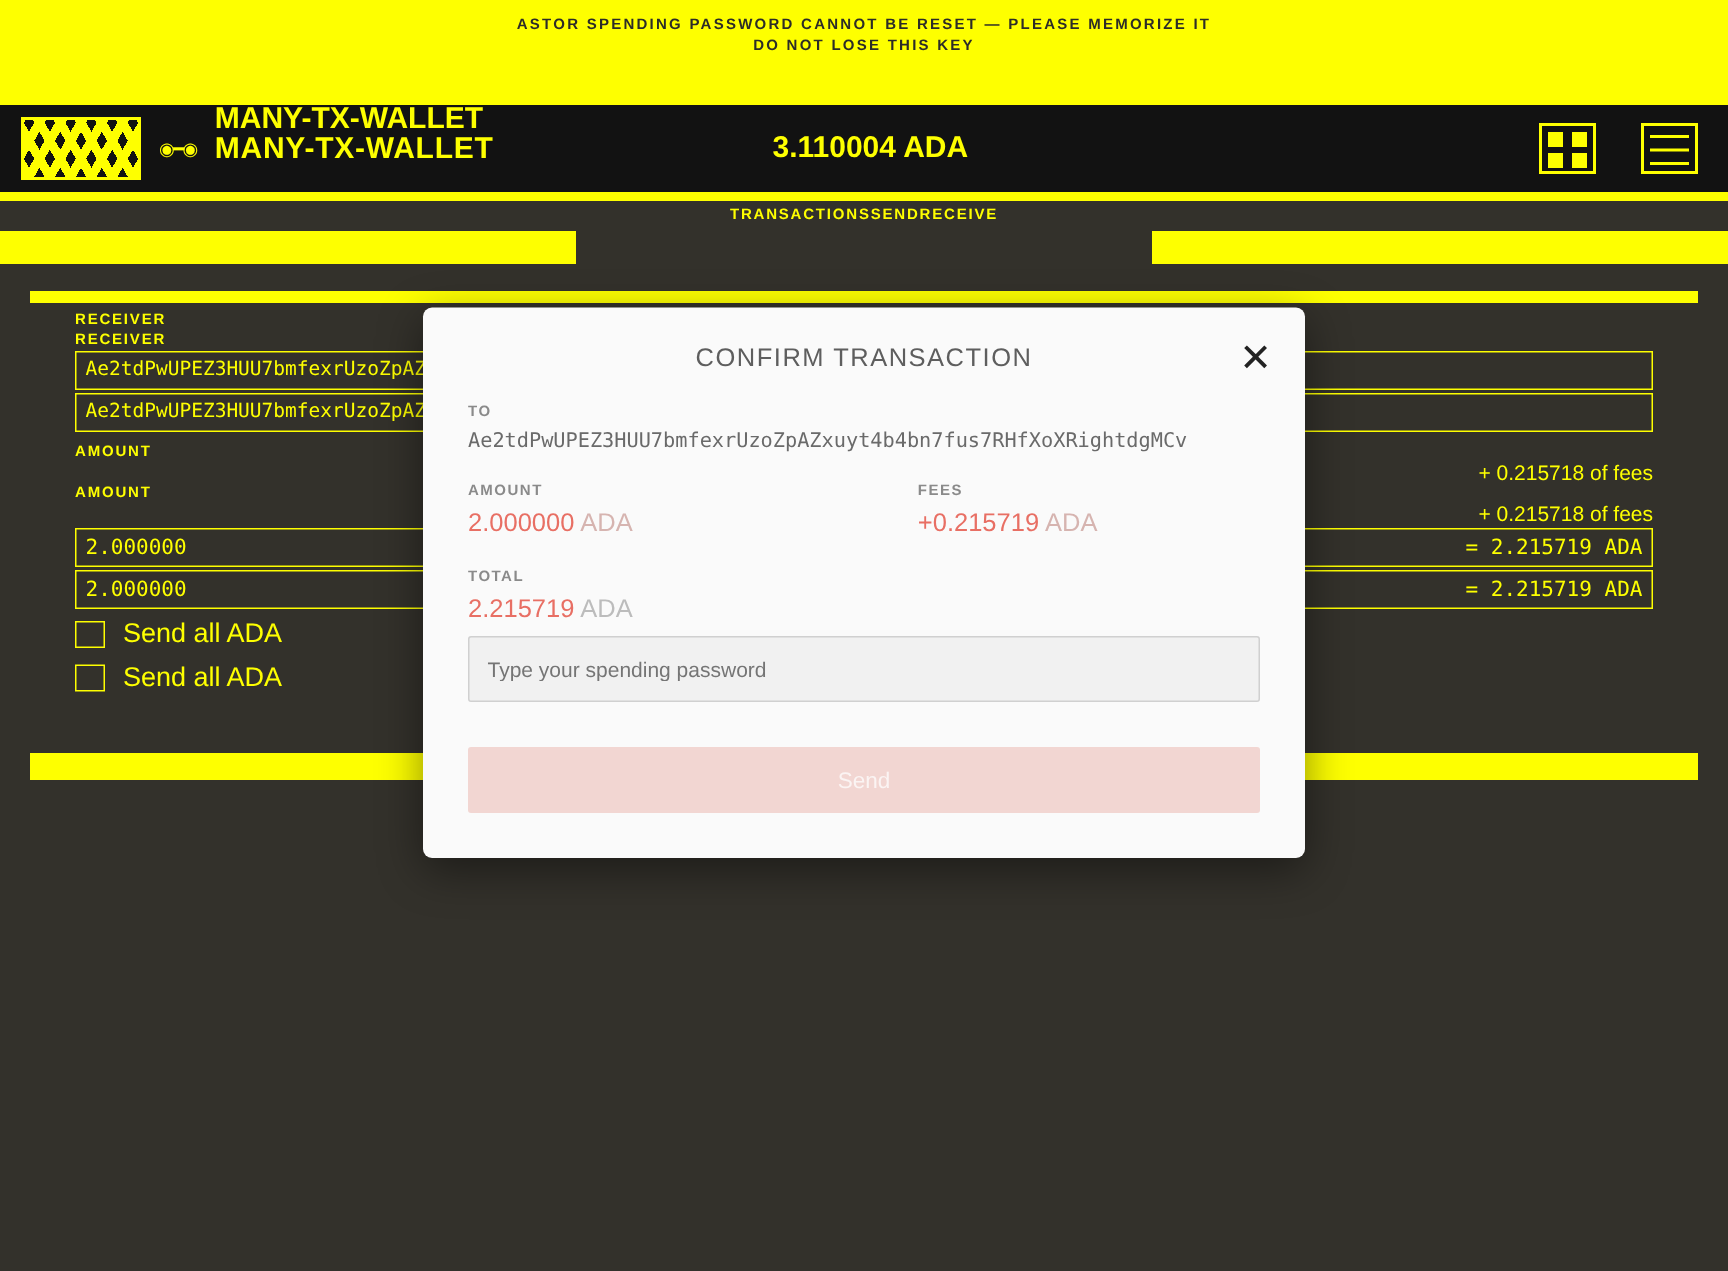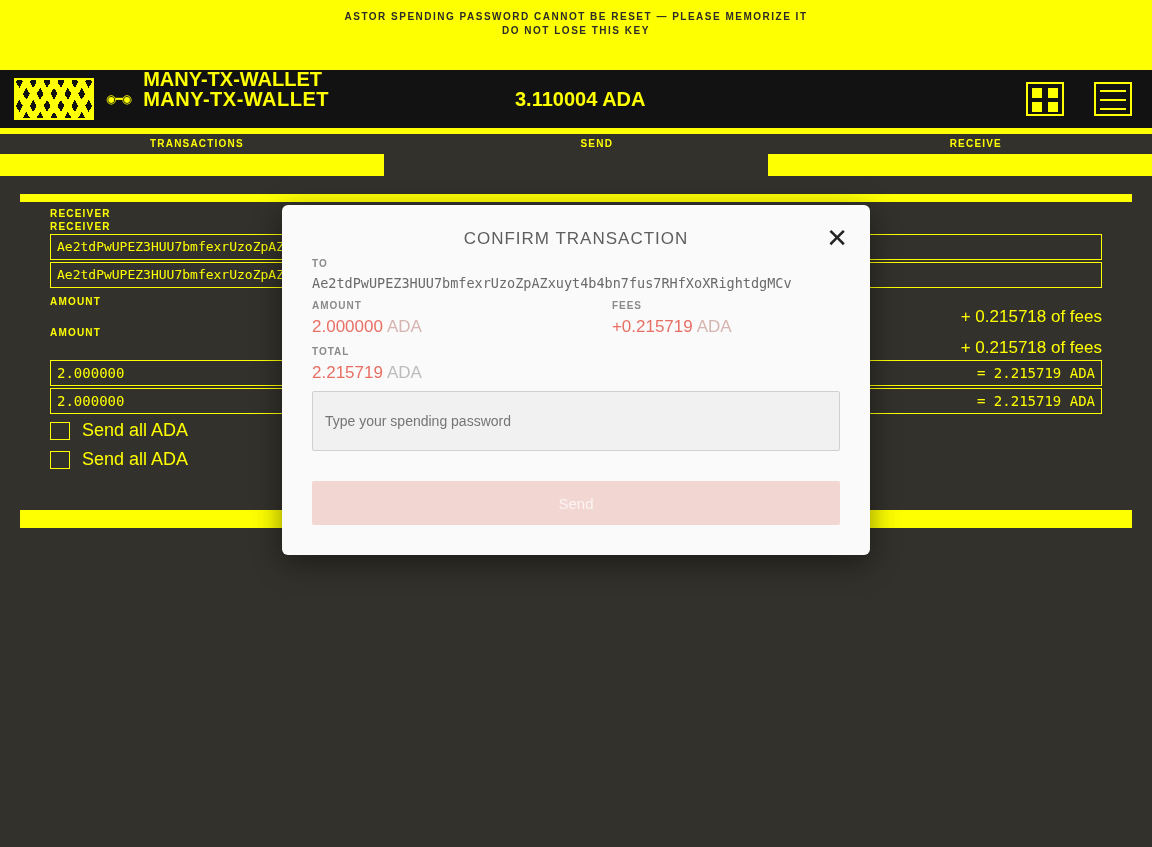--- a/index.html
+++ b/index.html
@@ -80,21 +80,21 @@
   }
   .hicon.sliders {
     background:
       linear-gradient(#feff00,#feff00) 4px 6px /26px 2px no-repeat,
       linear-gradient(#feff00,#feff00) 4px 15px /26px 2px no-repeat,
       linear-gradient(#feff00,#feff00) 4px 24px /26px 2px no-repeat;
   }
 
   
   .nav-row {
-    display: flex; justify-content: space-between;
+    display: flex; justify-content: center;
     padding: 0 150px 0 150px;
     font-size: 10px; font-weight: 900; letter-spacing: 1.2px;
     height: 20px; line-height: 20px;
   }
   .nav-a { color: #2c2c28; }
   .nav-b { background: #33312b; }
   .bar-left { width: 384px; height: 22px; background: #feff00; }
   .bar-gap  { width: 384px; height: 22px; background: #33312b; }
   .bar-right{ width: 384px; height: 22px; background: #feff00; }
 
@@ -119,21 +119,21 @@
   }
   .amount-row {
     margin: 2px 30px;
     border: 1px solid #feff00;
     height: 26px;
     padding: 4px 6px;
     font-size: 14px;
     display: flex; justify-content: space-between;
     font-family: monospace;
   }
-  .fee-tag { font-size: 17px; }
+  .fee-tag { font-size: 14px; }
   .total-tag { font-weight: 400; }
   .checkbox-row {
     display: flex; align-items: center; gap: 12px;
     padding: 4px 30px;
     font-size: 18px;
   }
   .cb {
     width: 20px; height: 18px; border: 1.5px solid #feff00;
   }
 
@@ -166,40 +166,40 @@
     color: #5e5e5e;
   }
   .close-x {
     position: absolute; right: 22px; top: 20px;
     font-size: 26px; color: #222; cursor: pointer;
     line-height: 1;
   }
   .m-label {
     font-size: 10px; font-weight: 700; letter-spacing: 1px;
     color: #8a8a8a;
-    margin-top: 9px;
+    margin-top: 20px;
   }
   .m-to {
     font-family: monospace;
     font-size: 13.5px;
     color: #6a6a6a;
     margin-top: 6px;
     word-break: break-all;
   }
   .m-cols { display: flex; gap: 80px; }
   .m-val {
     font-size: 17px;
     margin-top: 6px;
   }
   .red { color: #e86f64; }
   .grey-unit { color: #d6b4b0; margin-left: 4px;}
   .grey-unit2 { color: #bcbcbc; margin-left: 4px;}
   .m-input {
     width: 100%;
-    height: 60px;
+    height: 44px;
     border: 1px solid #d0d0d0;
     background: #f1f1f1;
     padding: 0 12px;
     font-size: 14px;
     color: #555;
     margin-top: 8px;
     border-radius: 2px;
   }
   .m-btn-row {
     display: flex; gap: 22px; margin-top: 30px;

